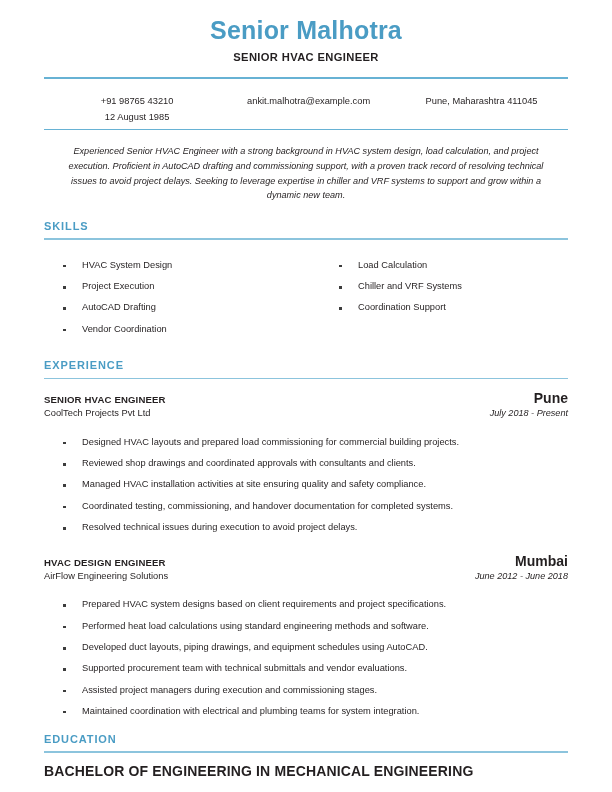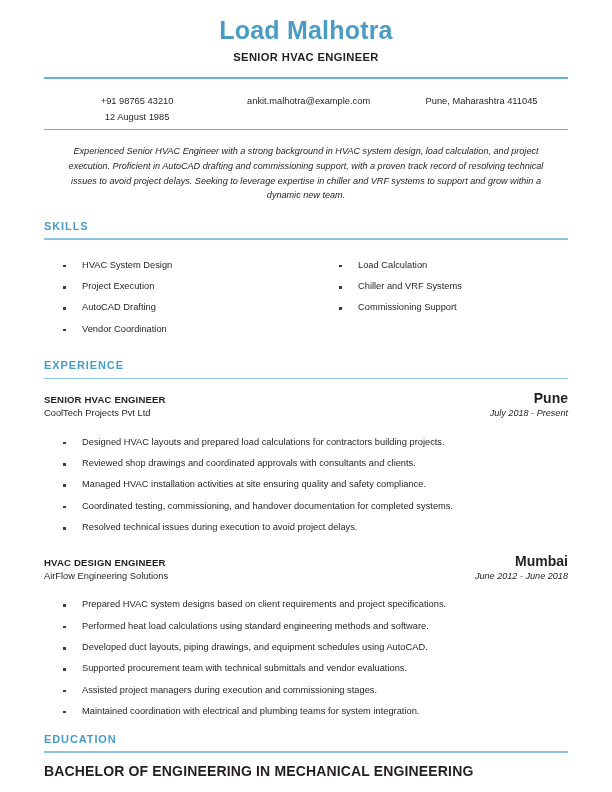--- a/index.html
+++ b/index.html
@@ -184,21 +184,21 @@
     line-height: 1.5;
   }
   .edu-school b { font-weight: bold; }
 </style>
 </head>
 <body>
 
 <div class="page">
 
   <div class="header">
-    <h1 class="full-name">Load Malhotra</h1>
+    <h1 class="full-name">Senior Malhotra</h1>
     <div class="job-title">SENIOR HVAC ENGINEER</div>
   </div>
 
   <div class="rule rule-header-top"></div>
 
   <div class="contact">
     <div class="contact-col c1">
       <span class="contact-line">+91 98765 43210</span>
       <span class="contact-line">12 August 1985</span>
     </div>
@@ -223,41 +223,41 @@
           <li>HVAC System Design</li>
           <li>Project Execution</li>
           <li>AutoCAD Drafting</li>
           <li>Vendor Coordination</li>
         </ul>
       </div>
       <div class="skills-col right">
         <ul class="bullets">
           <li>Load Calculation</li>
           <li>Chiller and VRF Systems</li>
-          <li>Commissioning Support</li>
+          <li>Coordination Support</li>
         </ul>
       </div>
     </div>
   </div>
 
   <div class="section">
     <div class="section-title">EXPERIENCE</div>
     <div class="section-rule"></div>
 
     <div class="job">
       <div class="job-row">
         <div class="job-position">SENIOR HVAC ENGINEER</div>
         <div class="job-location">Pune</div>
       </div>
       <div class="job-row">
         <div class="job-company">CoolTech Projects Pvt Ltd</div>
         <div class="job-dates">July 2018 - Present</div>
       </div>
       <ul class="bullets">
-        <li>Designed HVAC layouts and prepared load calculations for contractors building projects.</li>
+        <li>Designed HVAC layouts and prepared load commissioning for commercial building projects.</li>
         <li>Reviewed shop drawings and coordinated approvals with consultants and clients.</li>
         <li>Managed HVAC installation activities at site ensuring quality and safety compliance.</li>
         <li>Coordinated testing, commissioning, and handover documentation for completed systems.</li>
         <li>Resolved technical issues during execution to avoid project delays.</li>
       </ul>
     </div>
 
     <div class="job">
       <div class="job-row">
         <div class="job-position">HVAC DESIGN ENGINEER</div>

